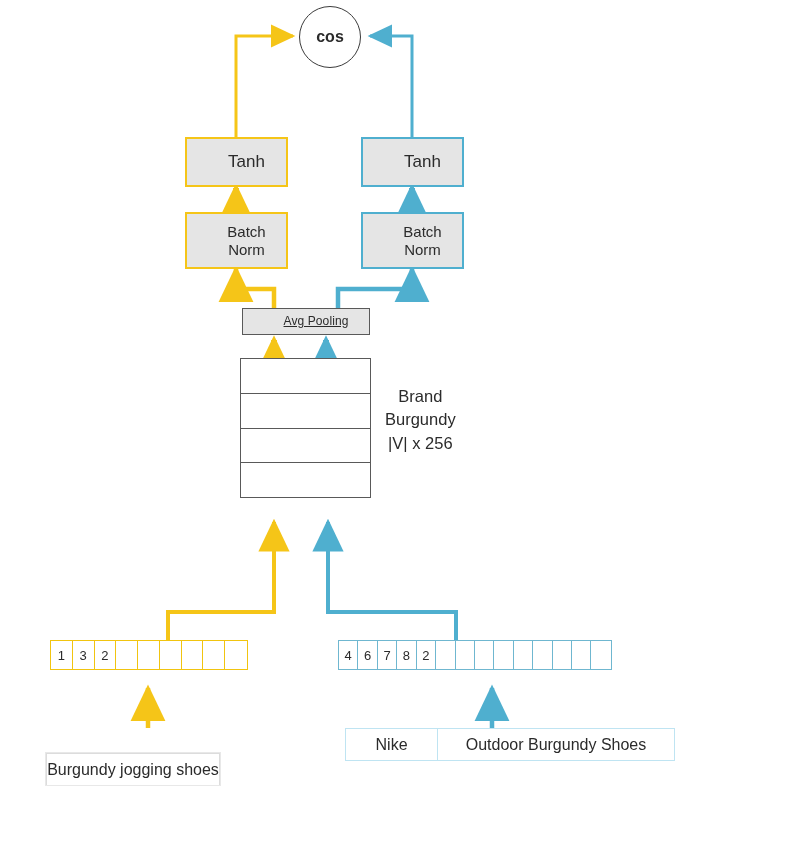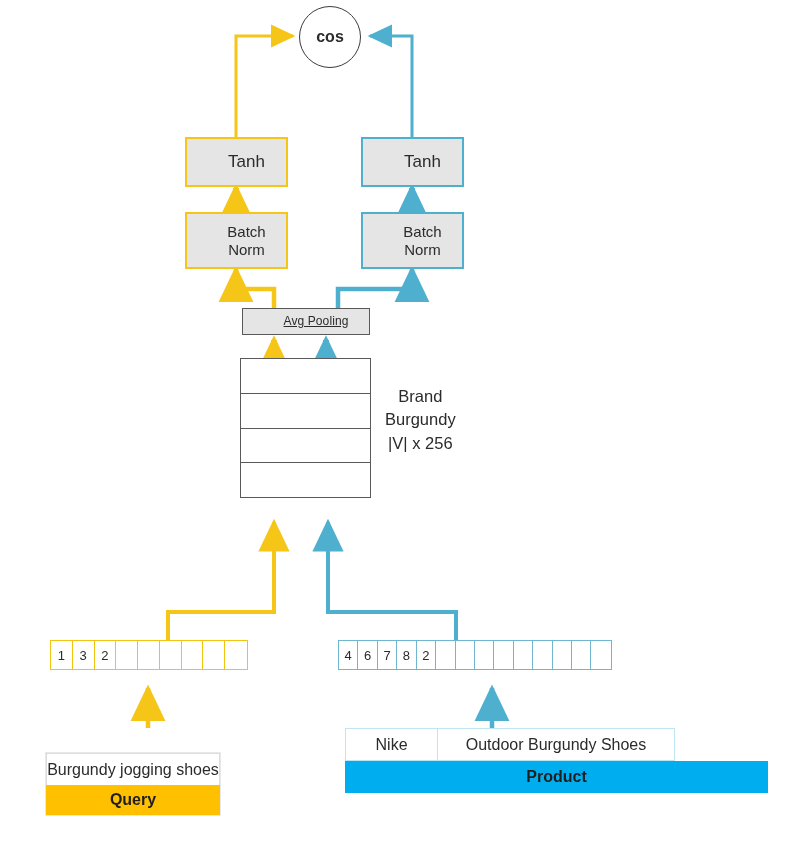--- a/index.html
+++ b/index.html
@@ -285,24 +285,22 @@
       <div class="cell" style="width: 7.14286%;"></div>
       <div class="cell" style="width: 7.14286%;"></div>
       <div class="cell" style="width: 7.14286%;"></div>
       <div class="cell" style="width: 7.14286%;"></div>
     </div>
 
   <div class="srcbox" id="query-box" style="left:45px; top:752px; width:176px;">
     <div class="srcrow">
       <div class="srccell" id="query-text" style="width:100%;">Burgundy jogging shoes</div>
     </div>
-    <div class="banner" id="query-banner">Query</div>
   </div>
 
   <div class="srcbox" id="product-box" style="left:345px; top:728px; width:423px;">
     <div class="srcrow prow" id="product-values-row">
         <div class="srccell" style="width: 22%;">Nike</div>
         <div class="srccell" style="width: 56%;">Outdoor Burgundy Shoes</div>
       </div>
-    <div class="banner" id="product-banner">Product</div>
   </div>
 
 </div>
 
 </body></html>

